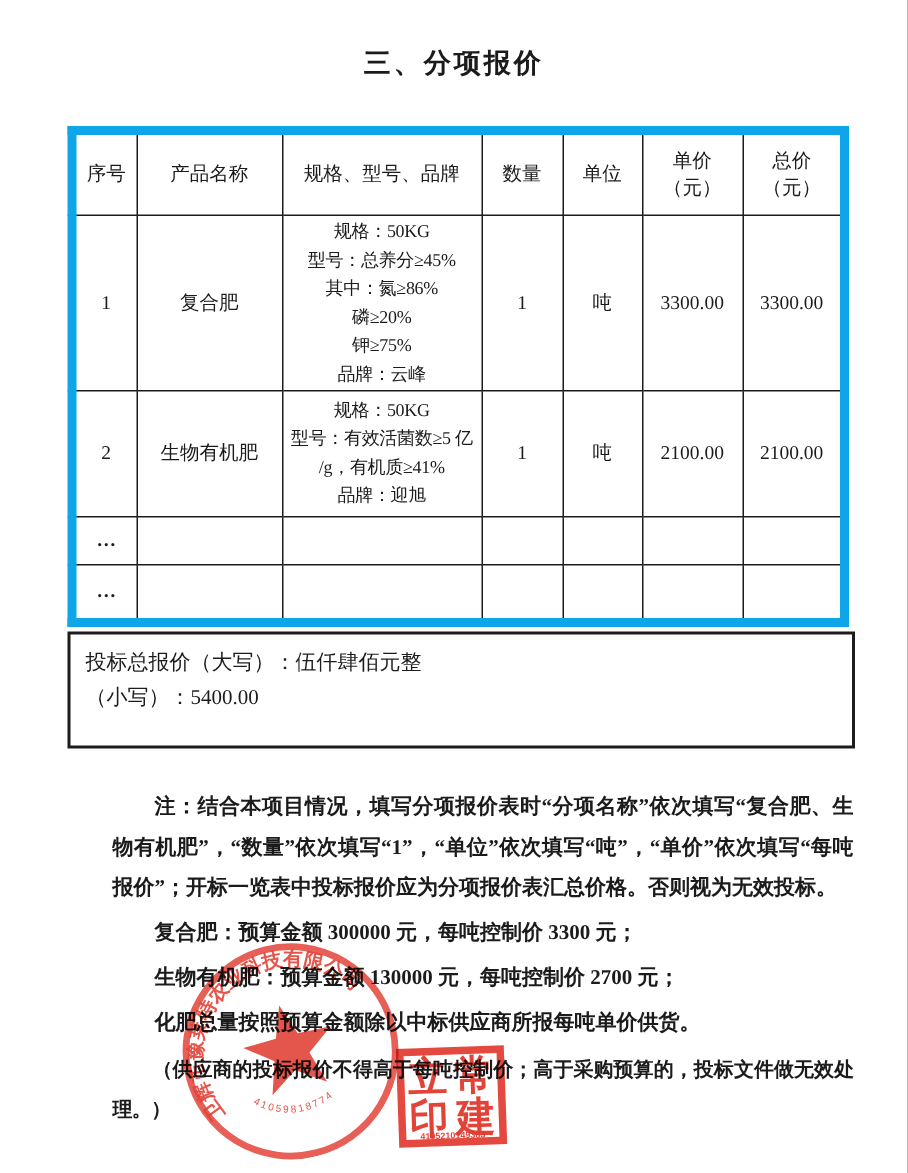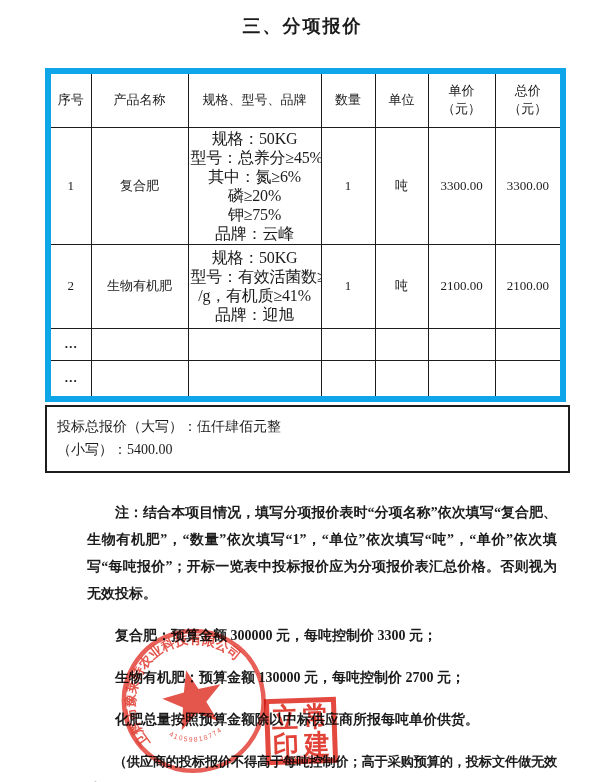--- a/index.html
+++ b/index.html
@@ -6,21 +6,21 @@
   .page{
     position:relative;
     width:605px;height:782px;
     background:#ffffff;
     font-family:"Liberation Serif","DejaVu Serif",serif;
     color:#1b1b1b;
     overflow:hidden;
     margin:0 auto;
   }
   .title{
-    padding-top:14px;
+    padding-top:30px;
     text-align:center;
     font-size:18px;
     font-weight:bold;
     letter-spacing:2px;
   }
   table.quote{
     border-collapse:collapse;
     margin:30px 0 0 45px;
     width:515px;
     table-layout:fixed;
@@ -34,39 +34,39 @@
     padding:1px 2px;
     overflow:hidden;
   }
   tr.hdr{height:56px;}
   tr.r1{height:115px;}
   tr.r2{height:84px;}
   tr.d1{height:32px;}
   tr.d2{height:39px;}
   tr.tot{height:43px;}
   td.dots{vertical-align:bottom;text-align:left;padding:0 0 4px 10px;font-weight:bold;}
-  .spec{font-size:16px;line-height:19px;letter-spacing:-0.2px;}
+  .spec{font-size:12px;line-height:19px;letter-spacing:-0.2px;}
   .spec div{white-space:nowrap;}
   .num{font-size:13px;}
   .sumbox{
     width:511px;
     margin:3px 0 0 45px;
     border:2px solid #1c1c1c;
-    padding:8px 0 10px 10px;
+    padding:8px 0 20px 10px;
     font-size:14px;
     line-height:23px;
   }
   .notes{
     margin:26px 33px 0 72px;
     font-size:14px;
     line-height:27px;
     font-weight:600;
     text-align:justify;
   }
-  .notes p{margin:15px;text-indent:2em;}
+  .notes p{margin:3px;text-indent:2em;}
   .notes p.small{font-size:13.3px;letter-spacing:-0.4px;}
   
   .stamp-round{
     position:absolute;
     left:118px;top:623px;
     width:150px;height:150px;
     transform:rotate(-14deg);
     opacity:.88;
     mix-blend-mode:multiply;
     pointer-events:none;
@@ -127,21 +127,21 @@
         <td>单价（元）</td>
         <td>总价（元）</td>
       </tr>
 
       <tr class="r1">
         <td>1</td>
         <td>复合肥</td>
         <td class="spec">
           <div>规格：50KG</div>
           <div>型号：总养分≥45%</div>
-          <div>其中：氮≥6%</div>
+          <div>其中：氮≥86%</div>
           <div>磷≥20%</div>
           <div>钾≥75%</div>
           <div>品牌：云峰</div>
         </td>
         <td class="num">1</td>
         <td>吨</td>
         <td class="num">3300.00</td>
         <td class="num">3300.00</td>
       </tr>
 

